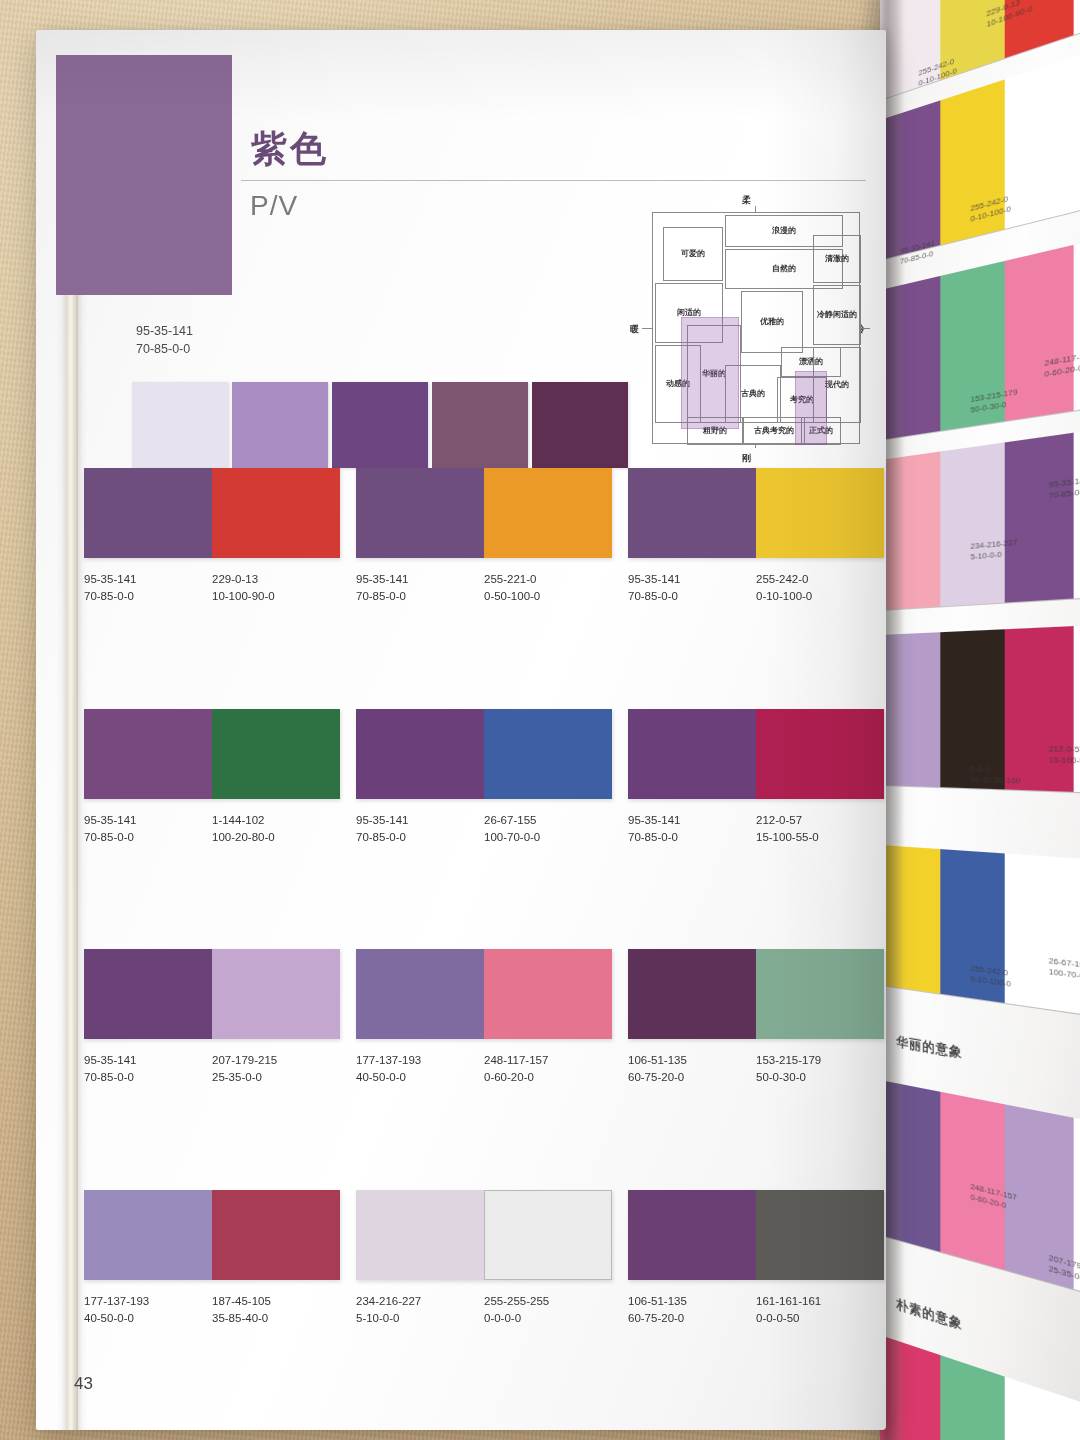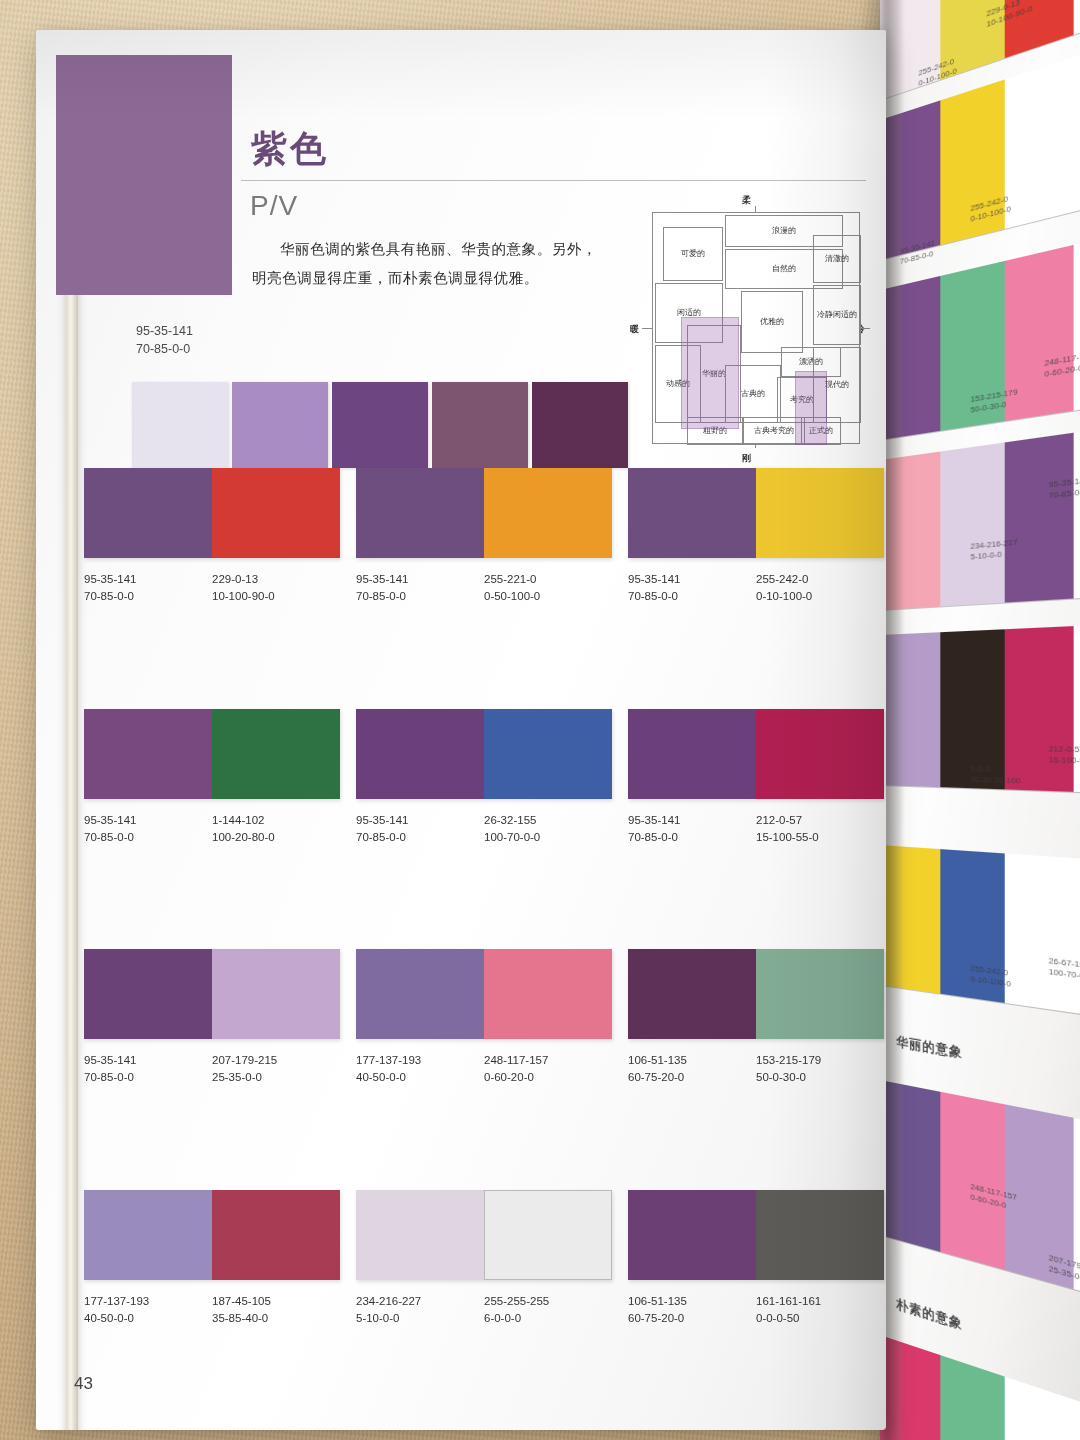--- a/index.html
+++ b/index.html
@@ -94,21 +94,21 @@
     letter-spacing: .6px;
   }
 
   
   .scale {
     position: absolute; top: 150px; left: 588px;
     width: 250px; height: 295px;
   }
   .scale-box {
     position: absolute; top: 32px; left: 28px; width: 208px; height: 232px;
-    border: 1px solid #8a8a8a; background: #fff;
+    border: 1px solid #8a8a8a; background: #fff; font-weight: bold;
   }
   .cell { position: absolute; border: 1px solid #8a8a8a; font-size: 8px; color: #333;
           display: flex; align-items: center; justify-content: center; text-align: center;
           background: transparent; line-height: 1.1; }
   .axis-lbl { position: absolute; font-size: 9px; color: #333; font-weight: bold; }
   .axis-line { position: absolute; background: #8a8a8a; }
   .hl { position: absolute; background: rgba(150,90,170,.30); border: 1px solid rgba(130,80,150,.35); }
 
   
   .tint-code {
@@ -232,21 +232,20 @@
 
 <div class="page">
   <div class="page-edge"></div>
 
   <div class="hdr-block" id="hdr-block" style="background: rgb(139, 106, 150);"></div>
   <div class="hdr-title-wrap">
     <div class="hdr-title">紫色</div>
   </div>
   <div class="hdr-rule"></div>
   <div class="hdr-sub">P/V</div>
-  <div class="hdr-desc">华丽色调的紫色具有艳丽、华贵的意象。另外，明亮色调显得庄重，而朴素色调显得优雅。</div>
 
   <div class="scale">
     <div class="axis-lbl" style="top:14px; left:118px;">柔</div>
     <div class="axis-lbl" style="top:143px; left:6px;">暖</div>
     <div class="axis-lbl" style="top:143px; left:232px;">冷</div>
     <div class="axis-lbl" style="top:272px; left:118px;">刚</div>
     <div class="axis-line" style="top:26px; left:131px; width:1px; height:242px;"></div>
     <div class="axis-line" style="top:148px; left:18px; width:228px; height:1px;"></div>
     <div class="scale-box" id="scale-box">
         <div class="cell" style="left: 10px; top: 14px; width: 60px; height: 54px;">可爱的</div>
@@ -334,21 +333,21 @@
           </div>
         </div>
         <div class="pair">
           <div class="pair-sw">
             <div style="background: rgb(107, 63, 121);"></div>
             <div style="background: rgb(63, 95, 165);"></div>
           </div>
           <div class="pair-lbl">
             <div>95-35-141
 70-85-0-0</div>
-            <div>26-32-155
+            <div>26-67-155
 100-70-0-0</div>
           </div>
         </div>
         <div class="pair">
           <div class="pair-sw">
             <div style="background: rgb(107, 63, 121);"></div>
             <div style="background: rgb(176, 31, 81);"></div>
           </div>
           <div class="pair-lbl">
             <div>95-35-141
@@ -413,21 +412,21 @@
         </div>
         <div class="pair">
           <div class="pair-sw">
             <div style="background: rgb(222, 213, 224);"></div>
             <div class="bordered" style="background: rgb(235, 235, 235);"></div>
           </div>
           <div class="pair-lbl">
             <div>234-216-227
 5-10-0-0</div>
             <div>255-255-255
-6-0-0-0</div>
+0-0-0-0</div>
           </div>
         </div>
         <div class="pair">
           <div class="pair-sw">
             <div style="background: rgb(107, 63, 116);"></div>
             <div style="background: rgb(92, 91, 88);"></div>
           </div>
           <div class="pair-lbl">
             <div>106-51-135
 60-75-20-0</div>

